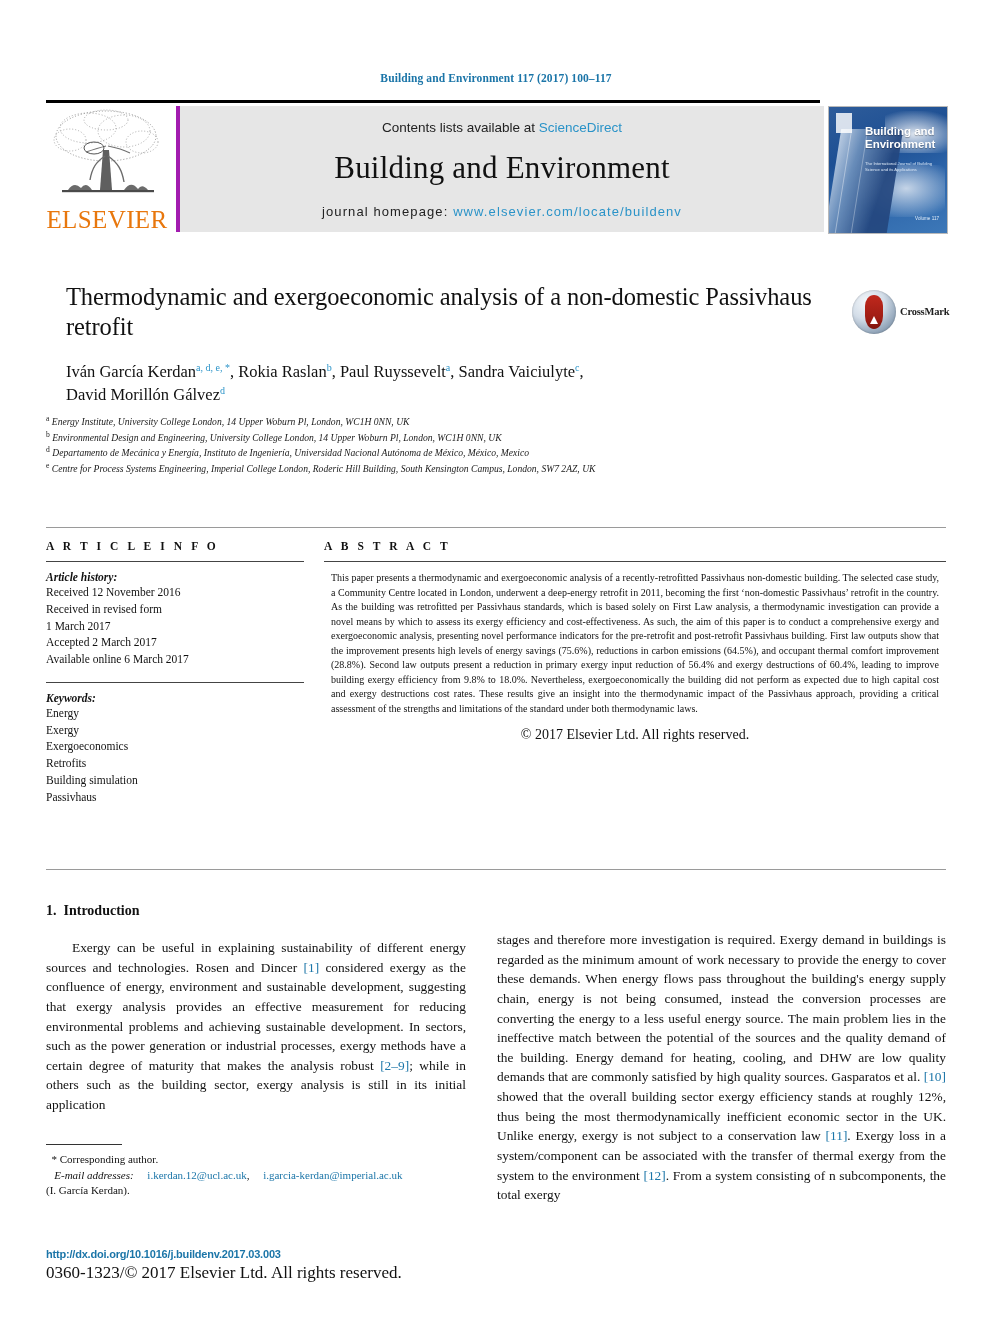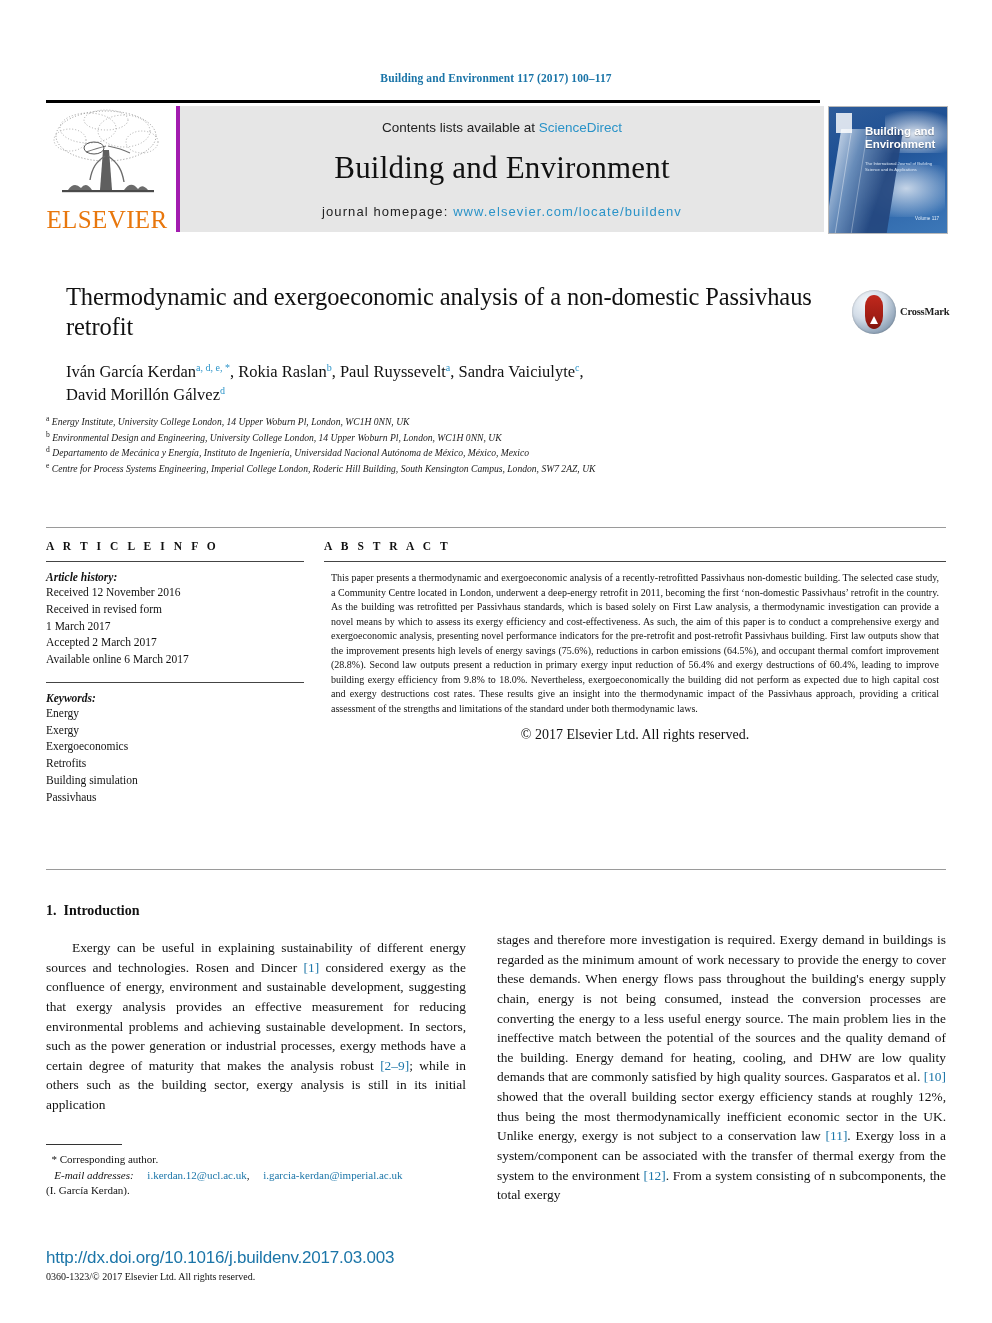--- a/index.html
+++ b/index.html
@@ -417,28 +417,29 @@
   .mail { color: #1b75a8; }
 
   .doi-block {
     position: absolute;
     top: 1248px;
     left: 46px;
     width: 430px;
   }
   .doi-link {
     font-family: "Liberation Sans", sans-serif;
-    font-size: 17px;
+    font-size: 11px;
     color: #1b75a8;
     letter-spacing: -0.2px;
+    font-weight: bold;
   }
   .issn-line {
     margin-top: 3px;
     font-family: "Liberation Serif", serif;
-    font-size: 10px;
+    font-size: 17px;
     color: #111;
   }
 </style>
 </head>
 <body>
 
 <div class="page">
 
   <div class="running-head">Building and Environment 117 (2017) 100–117</div>
 

